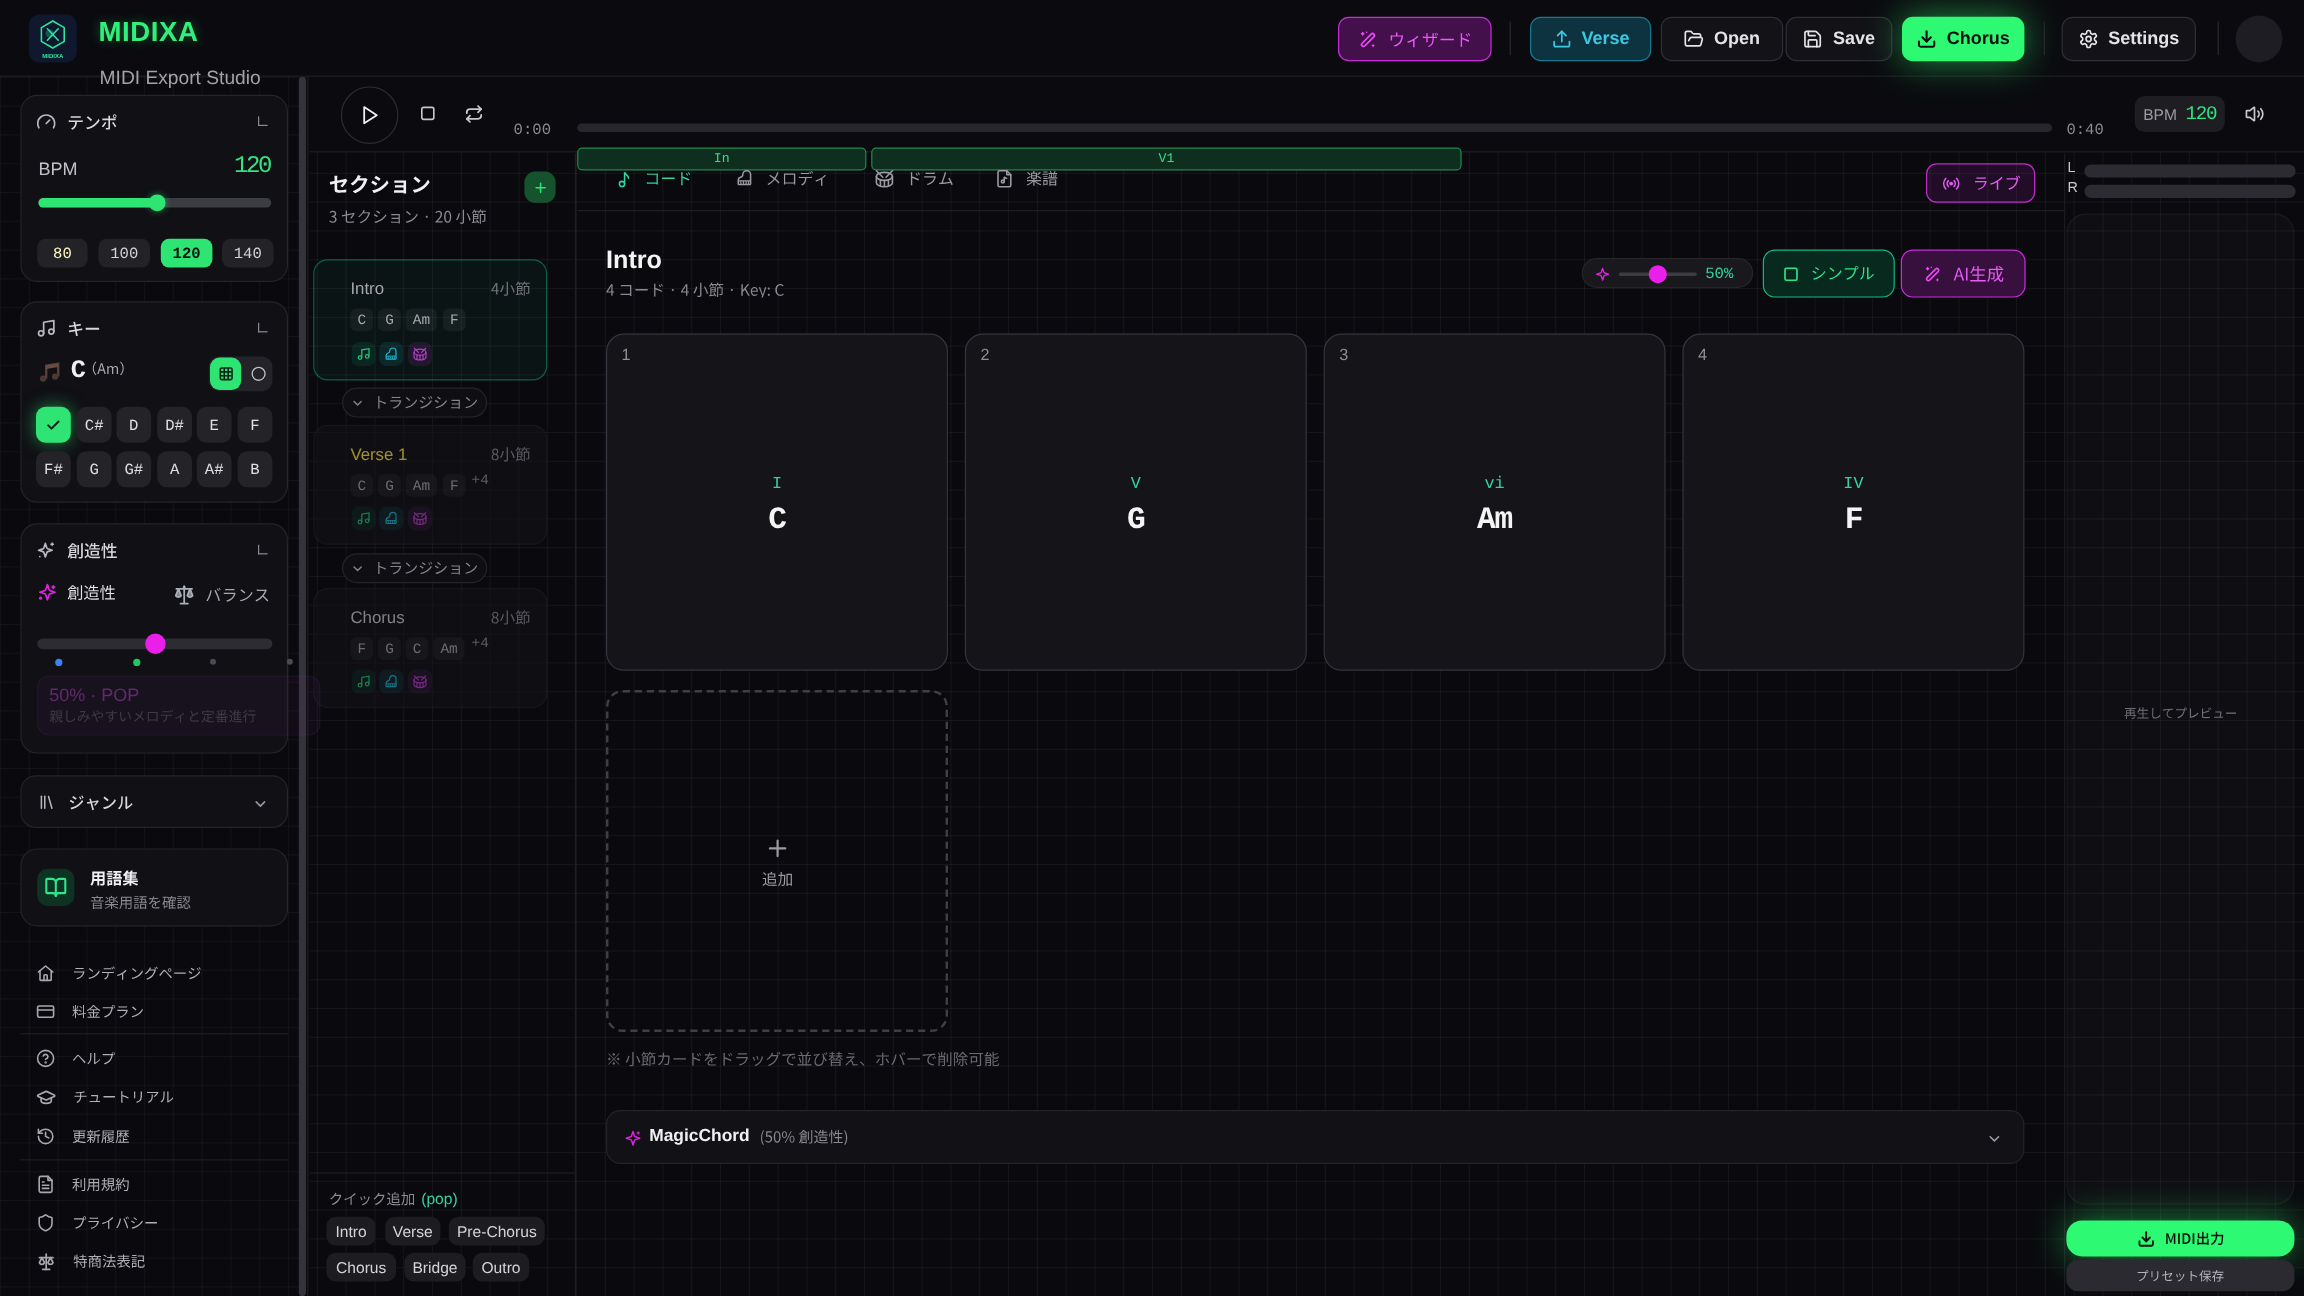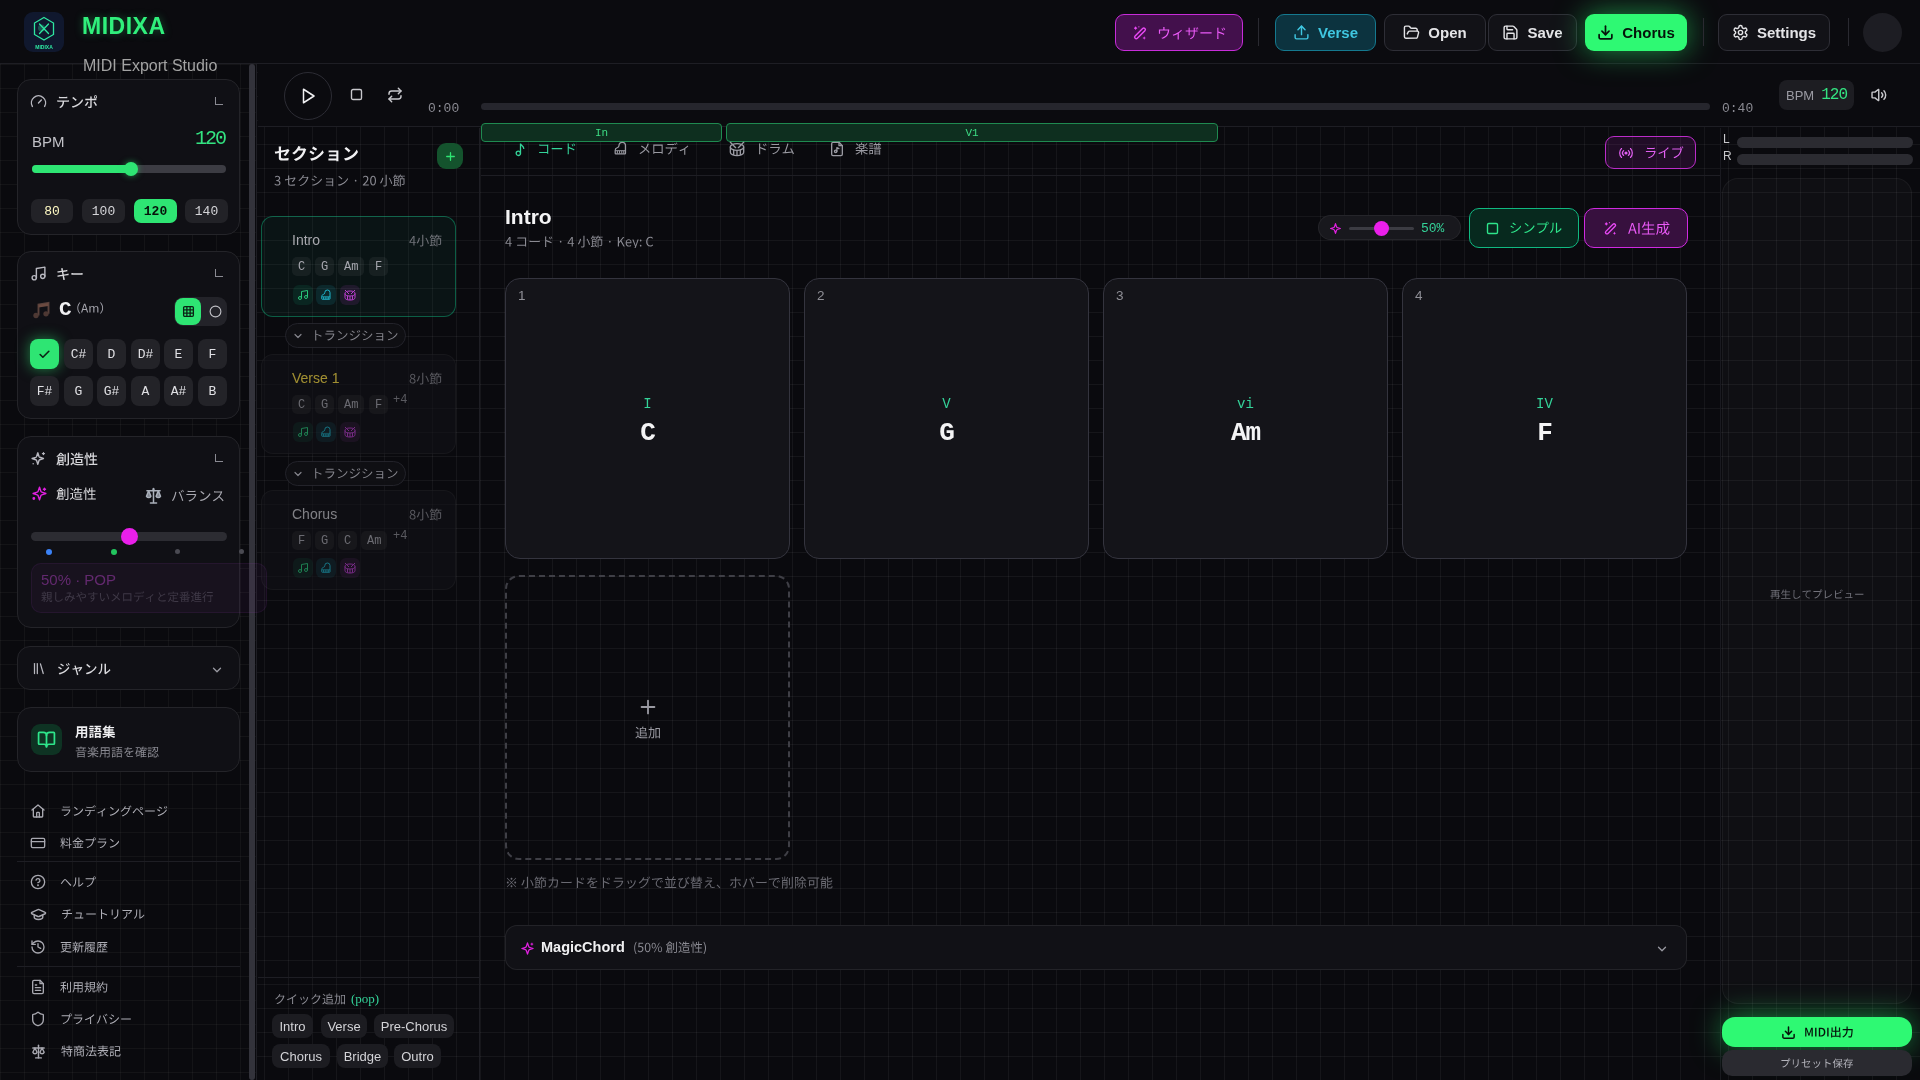--- a/index.html
+++ b/index.html
@@ -559,21 +559,21 @@
           <path d="M7 13.4v7.9M12 14v8M17 13.4v7.9M2 9v8a10 5 0 0 0 20 0V9"></path>
         </svg>
       </div>
   </div>
 
   <div style="position:absolute; left:0; top:849px; width:222px; height:1px; background:#1e1e24;"></div>
   <div style="position:absolute; left:16px; top:863px; display:flex; gap:5px; align-items:center;">
       <svg class="jt" width="72" height="12" viewBox="0 0 72 12">
         <path fill="#8a8a92" d="M6.4 1.2 5.3 0.9C5.3 1.2 5.1 1.6 5 1.8C4.4 2.9 3.3 4.6 1.2 5.9L2 6.5C3.3 5.6 4.3 4.6 5.1 3.6H9.1C8.9 4.6 8.1 6.2 7.2 7.3C6.1 8.6 4.6 9.7 2.4 10.3L3.3 11.1C5.5 10.3 7 9.2 8.1 7.8C9.1 6.5 9.9 4.9 10.2 3.7C10.2 3.5 10.4 3.2 10.5 3.1L9.7 2.6C9.5 2.7 9.2 2.7 8.9 2.7H5.6L5.9 2.2C6 2 6.2 1.5 6.4 1.2ZM13 6.2 13.5 7.2C15.2 6.6 16.8 5.9 18.1 5.2V9.6C18.1 10.1 18 10.7 18 10.9H19.2C19.1 10.7 19.1 10.1 19.1 9.6V4.6C20.3 3.8 21.4 2.9 22.4 1.9L21.6 1.2C20.7 2.2 19.5 3.2 18.3 4C16.9 4.8 15.1 5.7 13 6.2ZM29.8 3.6 28.9 3.9C29.2 4.5 29.7 6 29.9 6.6L30.7 6.2C30.6 5.7 30 4.1 29.8 3.6ZM34.1 4.3 33.1 4C32.9 5.5 32.3 7.1 31.5 8.1C30.5 9.3 28.9 10.2 27.6 10.7L28.3 11.5C29.7 10.9 31.2 10 32.3 8.6C33.1 7.5 33.6 6.2 34 4.9C34 4.8 34.1 4.6 34.1 4.3ZM27 4.2 26.1 4.6C26.4 5 27 6.7 27.2 7.3L28.1 7C27.9 6.3 27.3 4.8 27 4.2ZM42.4 1.2 41.3 0.9C41.3 1.2 41.1 1.6 41 1.8C40.4 2.9 39.3 4.6 37.2 5.9L38 6.5C39.3 5.6 40.3 4.6 41.1 3.6H45.1C44.9 4.6 44.1 6.2 43.2 7.3C42.1 8.6 40.6 9.7 38.4 10.3L39.3 11.1C41.5 10.3 43 9.2 44.1 7.8C45.1 6.5 45.9 4.9 46.2 3.7C46.2 3.5 46.4 3.2 46.5 3.1L45.7 2.6C45.5 2.7 45.2 2.7 44.9 2.7H41.6L41.9 2.2C42 2 42.2 1.5 42.4 1.2ZM48.7 1.3C49.5 1.8 50.4 2.7 50.8 3.2L51.5 2.6C51.1 2.1 50.2 1.3 49.4 0.8ZM51.1 5.2H48.6V6.1H50.3V9.1C49.7 9.6 49 10.1 48.4 10.5L48.9 11.4C49.5 10.9 50.2 10.4 50.7 9.9C51.5 10.8 52.6 11.2 54.2 11.3C55.5 11.3 58 11.3 59.3 11.3C59.3 11 59.5 10.5 59.6 10.3C58.2 10.4 55.5 10.5 54.2 10.4C52.8 10.4 51.7 9.9 51.1 9.1ZM52.5 1.7V9.4H58.7V6H53.4V4.9H58.2V1.7H55.4L55.9 0.6L54.9 0.4C54.8 0.8 54.6 1.3 54.5 1.7ZM53.4 2.5H57.4V4.1H53.4ZM53.4 6.8H57.8V8.7H53.4ZM66.9 2V11.3H67.7V10.5H70.1V11.2H71V2ZM67.7 9.6V2.8H70.1V9.6ZM62.3 0.6 62.3 2.8H60.6V3.6H62.3C62.2 6.7 61.8 9.3 60.3 10.9C60.6 11.1 60.9 11.3 61 11.5C62.7 9.8 63.1 6.9 63.2 3.6H65C64.9 8.3 64.8 9.9 64.5 10.2C64.4 10.4 64.3 10.5 64.1 10.4C63.9 10.4 63.4 10.4 62.8 10.4C63 10.6 63.1 11 63.1 11.3C63.6 11.3 64.2 11.3 64.5 11.3C64.9 11.2 65.1 11.1 65.3 10.8C65.7 10.3 65.8 8.6 65.9 3.2C65.9 3.1 65.9 2.8 65.9 2.8H63.2L63.2 0.6Z"></path>
       </svg>
-      <span style="color:#34d399; font-size:13px; font-family:Liberation Serif, serif;">(pop)</span>
+      <span style="color:#34d399; font-size:13px; font-family:Liberation Sans, sans-serif;">(pop)</span>
     </div>
   <div class="qchip" style="left:14px; top:886px; width:41px;">Intro</div>
   <div class="qchip" style="left:63px; top:886px; width:46px;">Verse</div>
   <div class="qchip" style="left:116px; top:886px; width:80px;">Pre-Chorus</div>
   <div class="qchip" style="left:14px; top:916px; width:58px;">Chorus</div>
   <div class="qchip" style="left:79px; top:916px; width:51px;">Bridge</div>
   <div class="qchip" style="left:136px; top:916px; width:47px;">Outro</div>
 </div>
 <div id="main">
 

